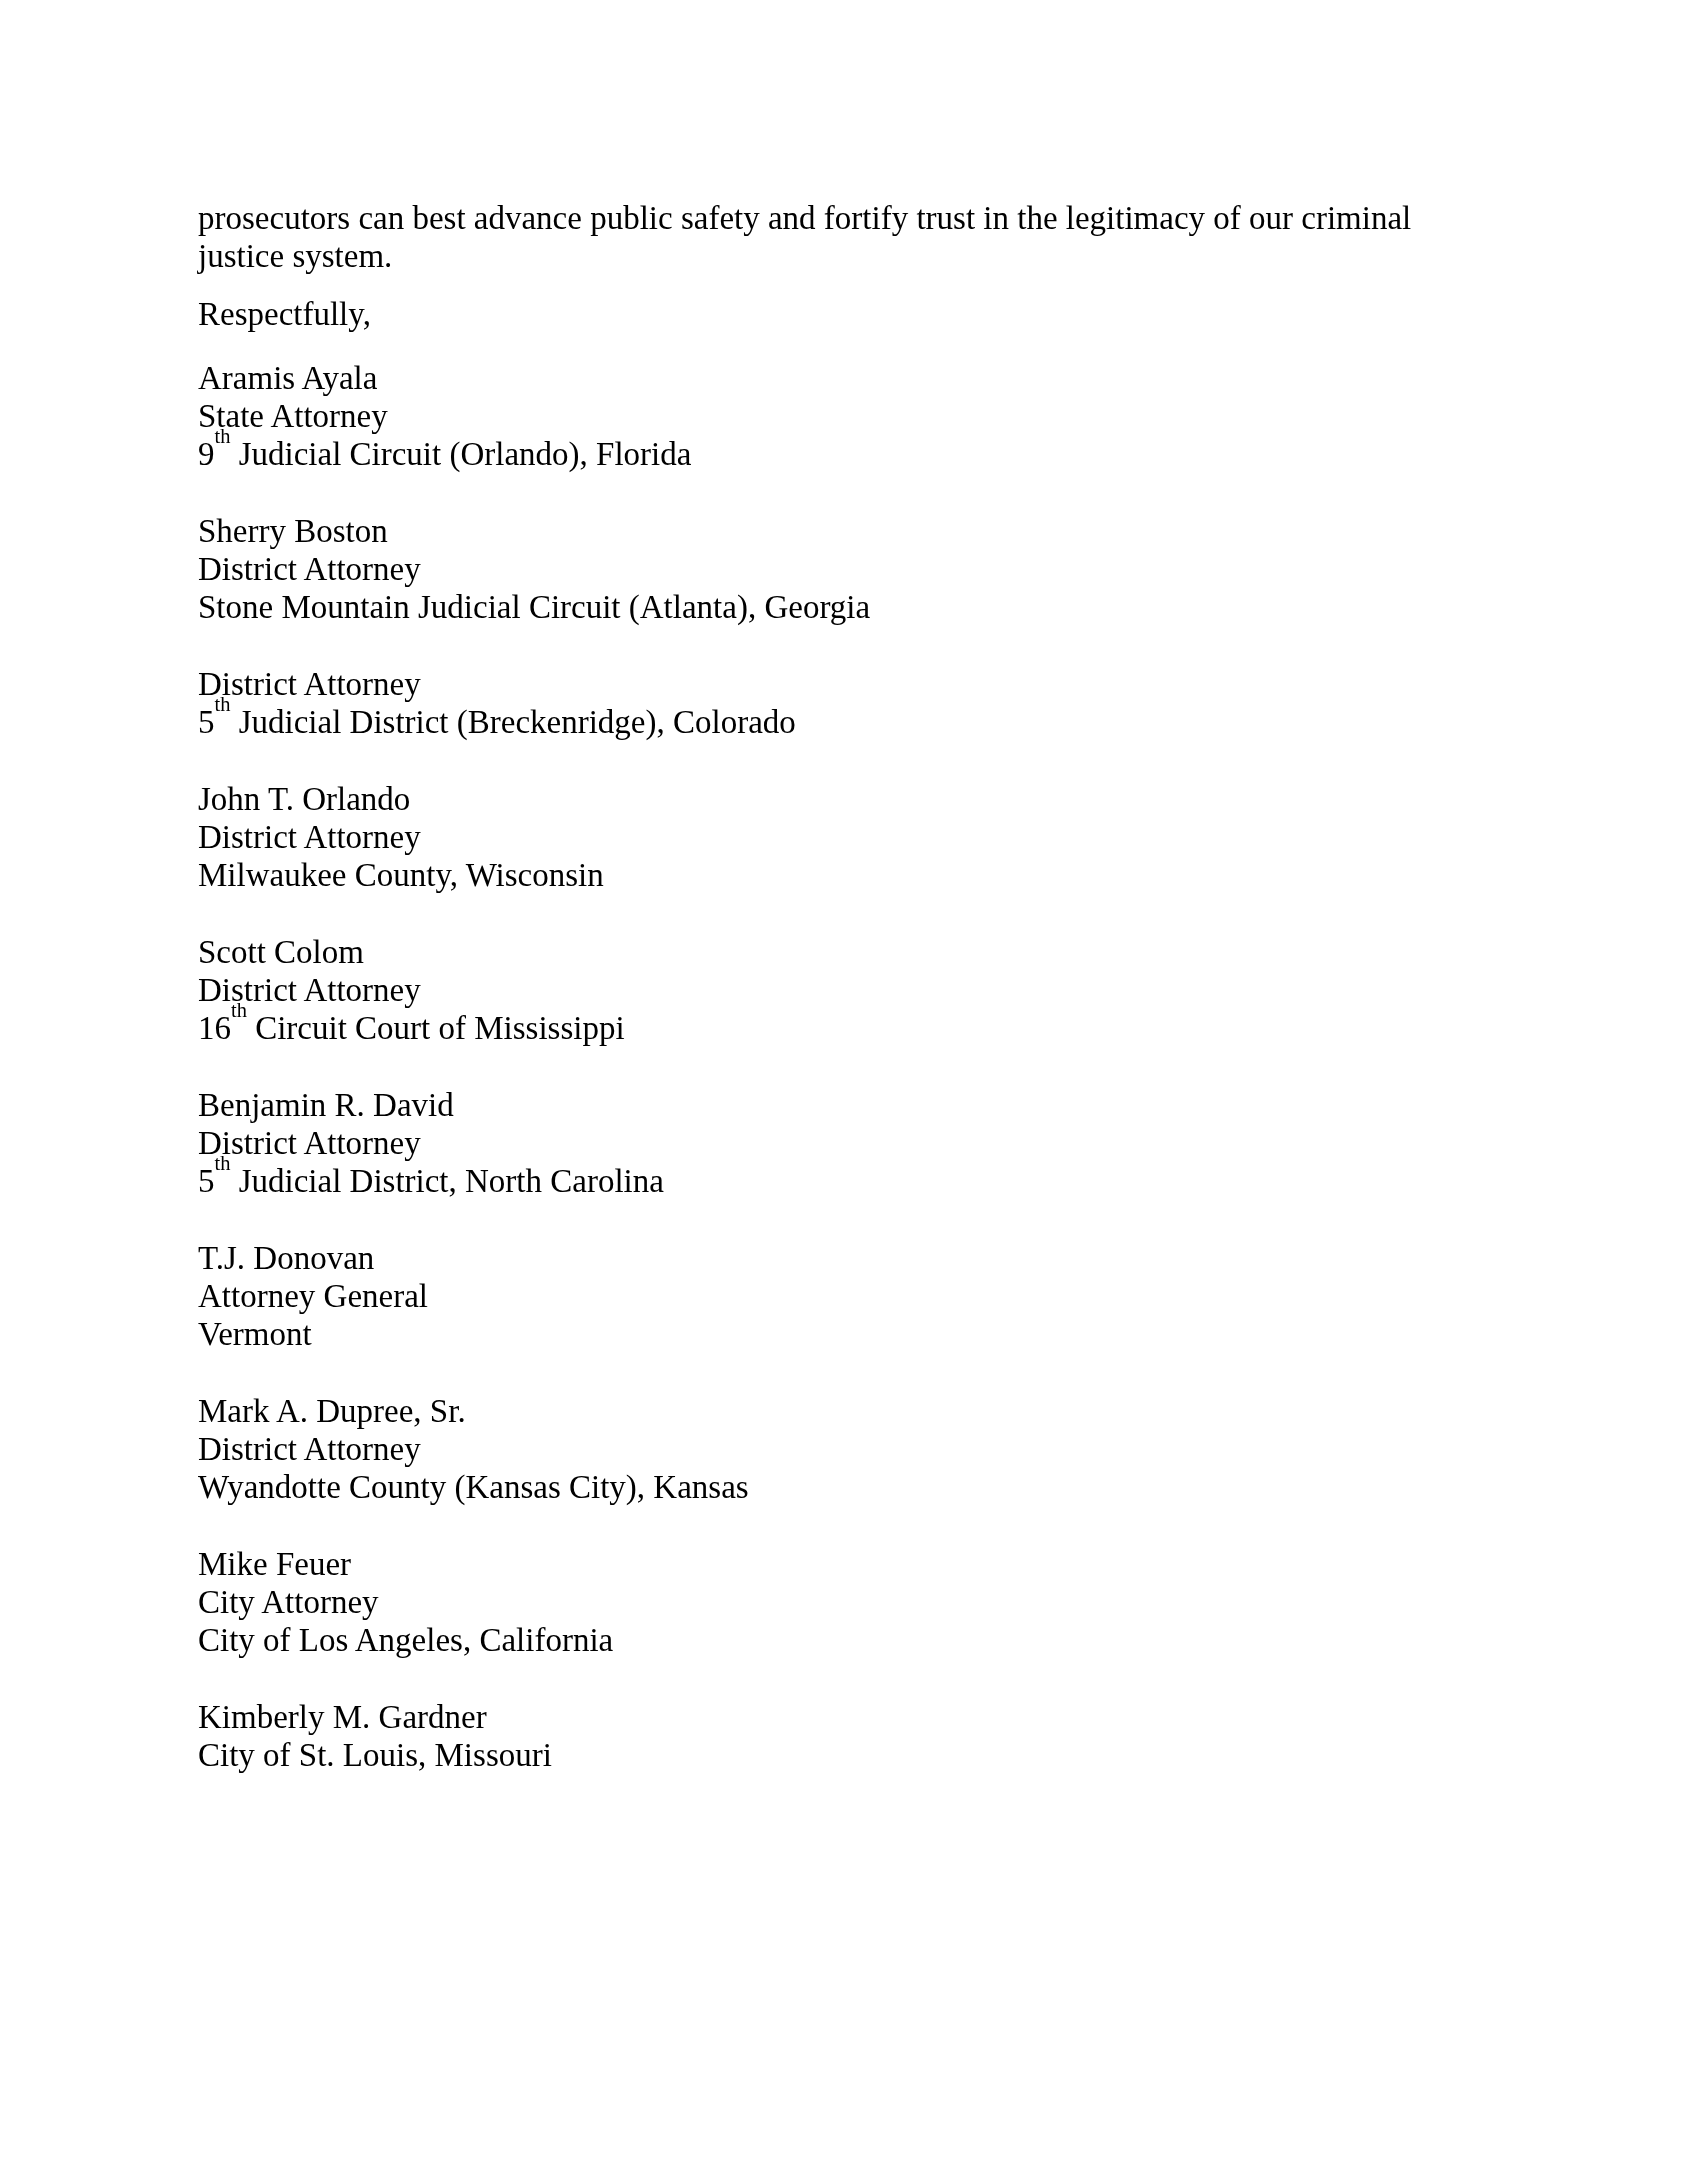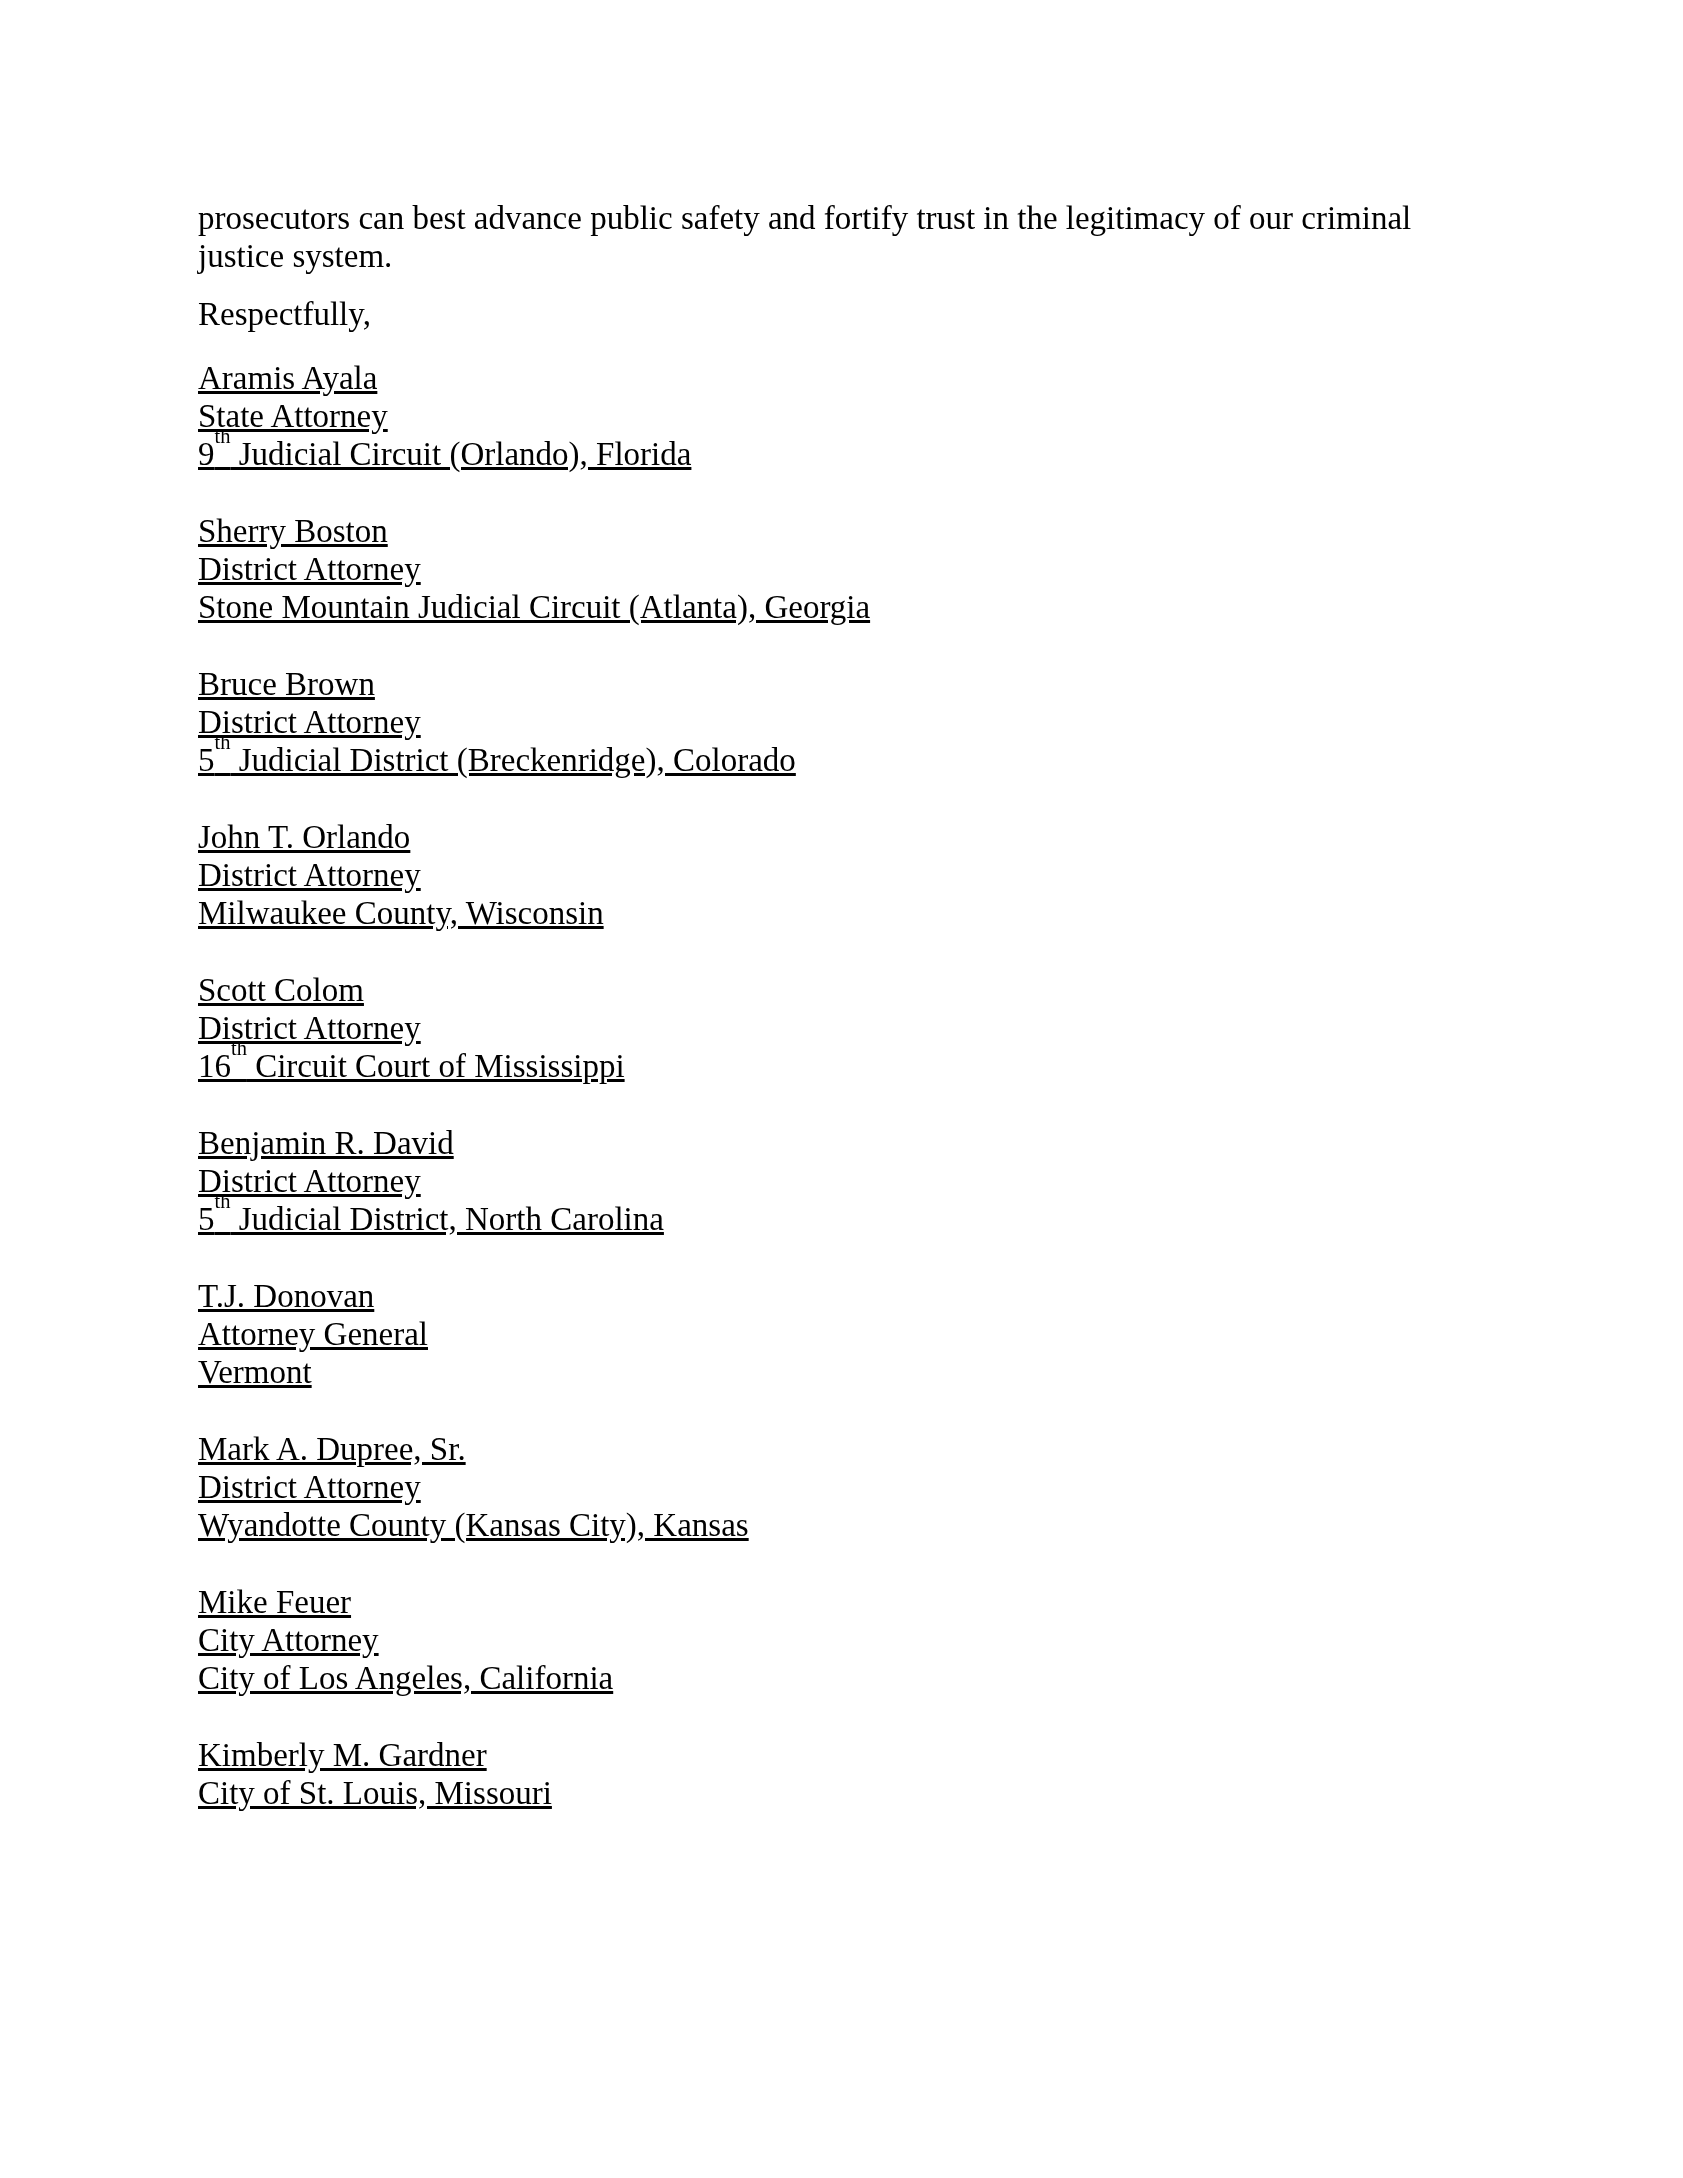--- a/index.html
+++ b/index.html
@@ -29,21 +29,20 @@
     margin: 0 0 20px 0;
   }
   .closing {
     margin: 0 0 26px 0;
   }
   .sig {
     margin: 0 0 39px 0;
   }
   .sig-line {
     white-space: nowrap;
-    text-decoration: underline;
   }
   sup.ord {
     font-size: 0.62em;
     line-height: 0;
     position: relative;
     top: -0.48em;
   }
 </style>
 </head>
 <body>
@@ -61,21 +60,20 @@
       <div class="sig-line"><span>9</span><sup class="ord">th</sup><span> Judicial Circuit (Orlando), Florida</span></div>
     </div>
 
     <div class="sig">
       <div class="sig-line">Sherry Boston</div>
       <div class="sig-line">District Attorney</div>
       <div class="sig-line"><span></span><sup class="ord"></sup><span>Stone Mountain Judicial Circuit (Atlanta), Georgia</span></div>
     </div>
 
     <div class="sig">
-      <div class="sig-line">Bruce Brown</div>
       <div class="sig-line">District Attorney</div>
       <div class="sig-line"><span>5</span><sup class="ord">th</sup><span> Judicial District (Breckenridge), Colorado</span></div>
     </div>
 
     <div class="sig">
       <div class="sig-line">John T. Orlando</div>
       <div class="sig-line">District Attorney</div>
       <div class="sig-line"><span></span><sup class="ord"></sup><span>Milwaukee County, Wisconsin</span></div>
     </div>
 

